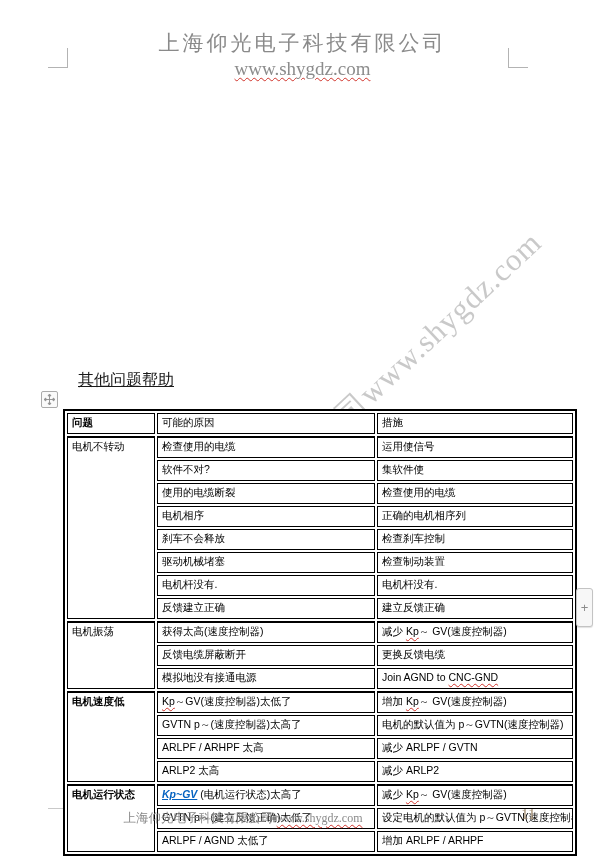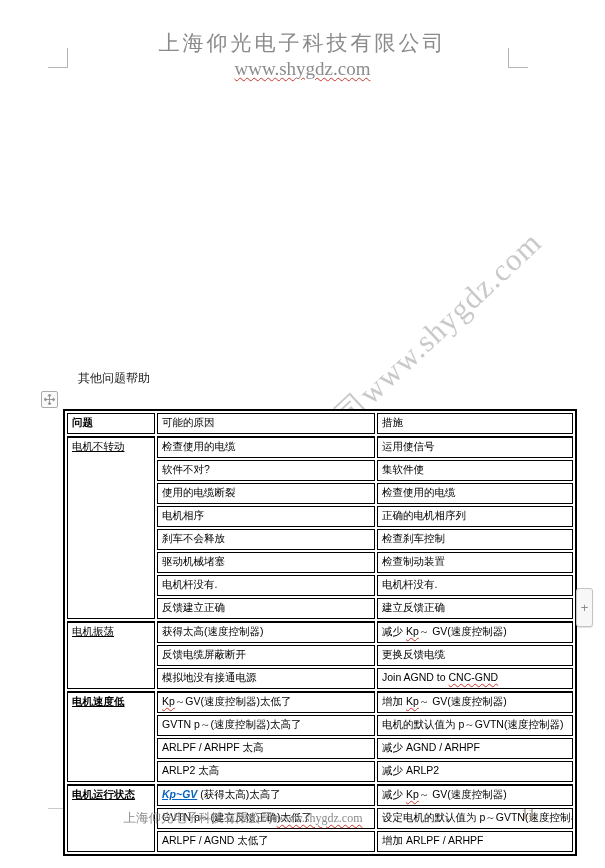--- a/index.html
+++ b/index.html
@@ -26,21 +26,21 @@
   }
   
   .watermark{
     position:absolute;left:-20px;top:428px;width:660px;text-align:center;
     font-family:"Liberation Serif","DejaVu Serif",serif;
     font-size:31px;color:rgba(100,100,100,0.35);letter-spacing:1px;
     white-space:nowrap;transform:rotate(-43deg);transform-origin:center center;
     pointer-events:none;user-select:none;
   }
   
-  .pre-table-label{position:absolute;left:78px;top:370px;font-size:12px;color:#1a1a1a;}
+  .pre-table-label{position:absolute;left:78px;top:370px;font-size:16px;color:#1a1a1a;text-decoration:underline;}
   
   .table-handle{
     position:absolute;left:41px;top:391px;width:15px;height:15px;
     border:1px solid #ababab;background:#fafafa;border-radius:2px;
     display:flex;align-items:center;justify-content:center;cursor:move;
   }
   
   .help-table{
     position:absolute;left:63px;top:409px;width:514px;
     border-collapse:separate;border-spacing:2px;
@@ -50,21 +50,21 @@
   .help-table td,.help-table th{
     border:1px solid #000;padding:1px 11px 2px 4px;height:16px;
     text-align:left;vertical-align:top;font-weight:normal;white-space:nowrap;
     overflow:hidden;line-height:15px;
   }
   .help-table col.c1{width:88px;}
   .help-table col.c2{width:218px;}
   .help-table col.c3{width:196px;}
   .help-table th.hdr-problem{font-weight:bold;}
   .section-start td{border-top-width:2px;}
-  td.problem-cell{vertical-align:top;text-decoration:underline;}
+  td.problem-cell{vertical-align:top;}
   td.problem-cell.bold{font-weight:bold;margin-top:28px;}
   .spell{
     text-decoration:underline;text-decoration-style:wavy;
     text-decoration-color:#d0342c;text-decoration-thickness:1px;
     text-underline-offset:2px;
   }
   .hyperlink{
     color:#0563c1;font-weight:bold;font-style:italic;
     text-decoration:underline;cursor:pointer;margin-top:48px;
   }
@@ -183,29 +183,29 @@
         <td rowspan="4" class="problem-cell bold">电机速度低</td>
         <td><span class="spell">Kp</span><span>～GV(速度控制器)太低了</span></td>
         <td><span>增加 </span><span class="spell">Kp</span><span>～ GV(速度控制器)</span></td>
       </tr>
       <tr>
         <td><span>GVTN p～(速度控制器)太高了</span></td>
         <td><span>电机的默认值为 p～GVTN(速度控制器)</span></td>
       </tr>
       <tr>
         <td><span>ARLPF / ARHPF 太高</span></td>
-        <td><span>减少 AGND / ARHPF</span></td>
+        <td><span>减少 ARLPF / GVTN</span></td>
       </tr>
       <tr>
         <td><span>ARLP2 太高</span></td>
         <td><span>减少 ARLP2</span></td>
       </tr>
       <tr class="section-start">
         <td rowspan="3" class="problem-cell bold">电机运行状态</td>
-        <td><span class="hyperlink">Kp~GV</span><span> (获得太高)太高了</span></td>
+        <td><span class="hyperlink">Kp~GV</span><span> (电机运行状态)太高了</span></td>
         <td><span>减少 </span><span class="spell">Kp</span><span>～ GV(速度控制器)</span></td>
       </tr>
       <tr>
         <td><span>GVTN p～(建立反馈正确)太低了</span></td>
         <td><span>设定电机的默认值为 p～GVTN(速度控制器)</span></td>
       </tr>
       <tr>
         <td><span>ARLPF / AGND 太低了</span></td>
         <td><span>增加 ARLPF / ARHPF</span></td>
       </tr>

